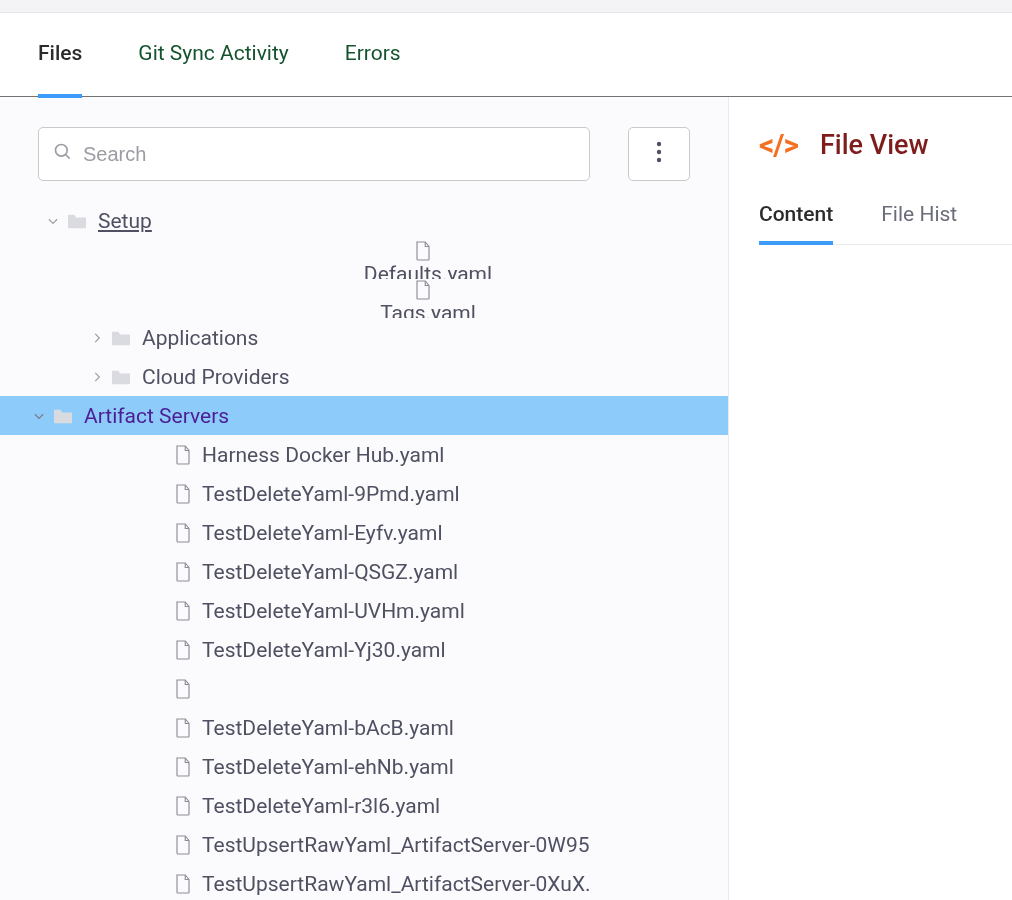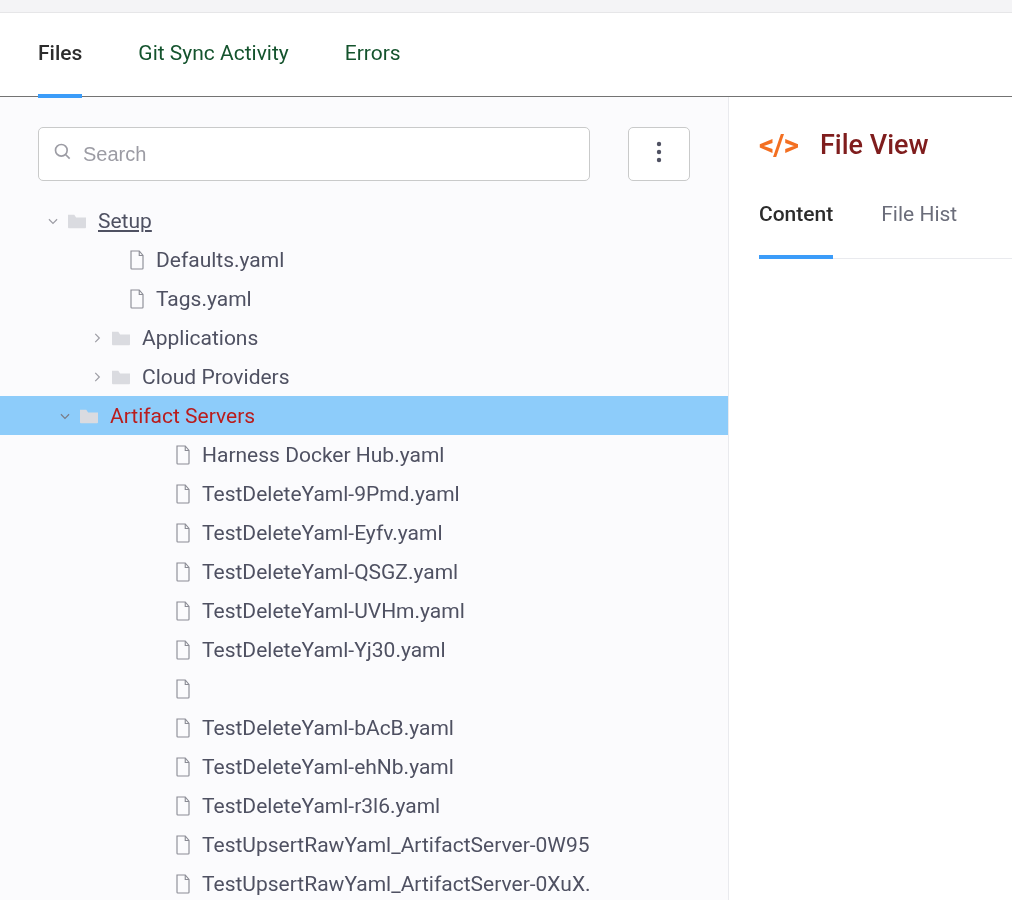--- a/index.html
+++ b/index.html
@@ -102,44 +102,44 @@
   }
   .tree-row {
     display: flex;
     align-items: center;
     height: 39px;
     white-space: nowrap;
     overflow: hidden;
   }
   .tree-row.selected {
     background: #8dccfa;
-    color: #b91c1c;
+    color: #4c1d95;
     margin-left: -38px;
-    padding-left: 56px;
+    padding-left: 30px;
   }
   .chev {
     width: 18px;
     display: inline-flex;
     align-items: center;
     justify-content: center;
     margin-right: 4px;
     color: #9c9ca4;
   }
   .folder-icon, .file-icon {
     display: inline-flex;
     align-items: center;
     justify-content: center;
     margin-right: 10px;
     flex-shrink: 0;
   }
   .folder-icon svg { fill: #dadbe0; }
   .file-icon svg { fill: none; stroke: #8b8c95; stroke-width: 1.5; }
   .indent-0 { padding-left: 6px; text-decoration: underline; }
   .indent-1 { padding-left: 50px; }
-  .indent-1.fileline { padding-left: 90px; }
+  .indent-1.fileline { padding-left: 90px; flex-direction: column; }
   .indent-2 { padding-left: 136px; }
   .right-panel {
     flex: 1;
     border-left: 1px solid #e9eaee;
     background: #fff;
     padding: 30px 0 0 30px;
     overflow: hidden;
   }
   .fileview-header {
     display: flex;
@@ -161,21 +161,21 @@
   .fv-tabs {
     display: flex;
     gap: 48px;
     border-bottom: 1px solid #e9eaee;
   }
   .fv-tab {
     position: relative;
     font-size: 21px;
     color: #6b6d7a;
     cursor: pointer;
-    padding-bottom: 32px;
+    padding-bottom: 18px;
   }
   .fv-tab.active {
     color: #2c2c2c;
     font-weight: 500;
   }
   .fv-tab.active::after {
     content: "";
     position: absolute;
     left: 0;
     right: 0;

